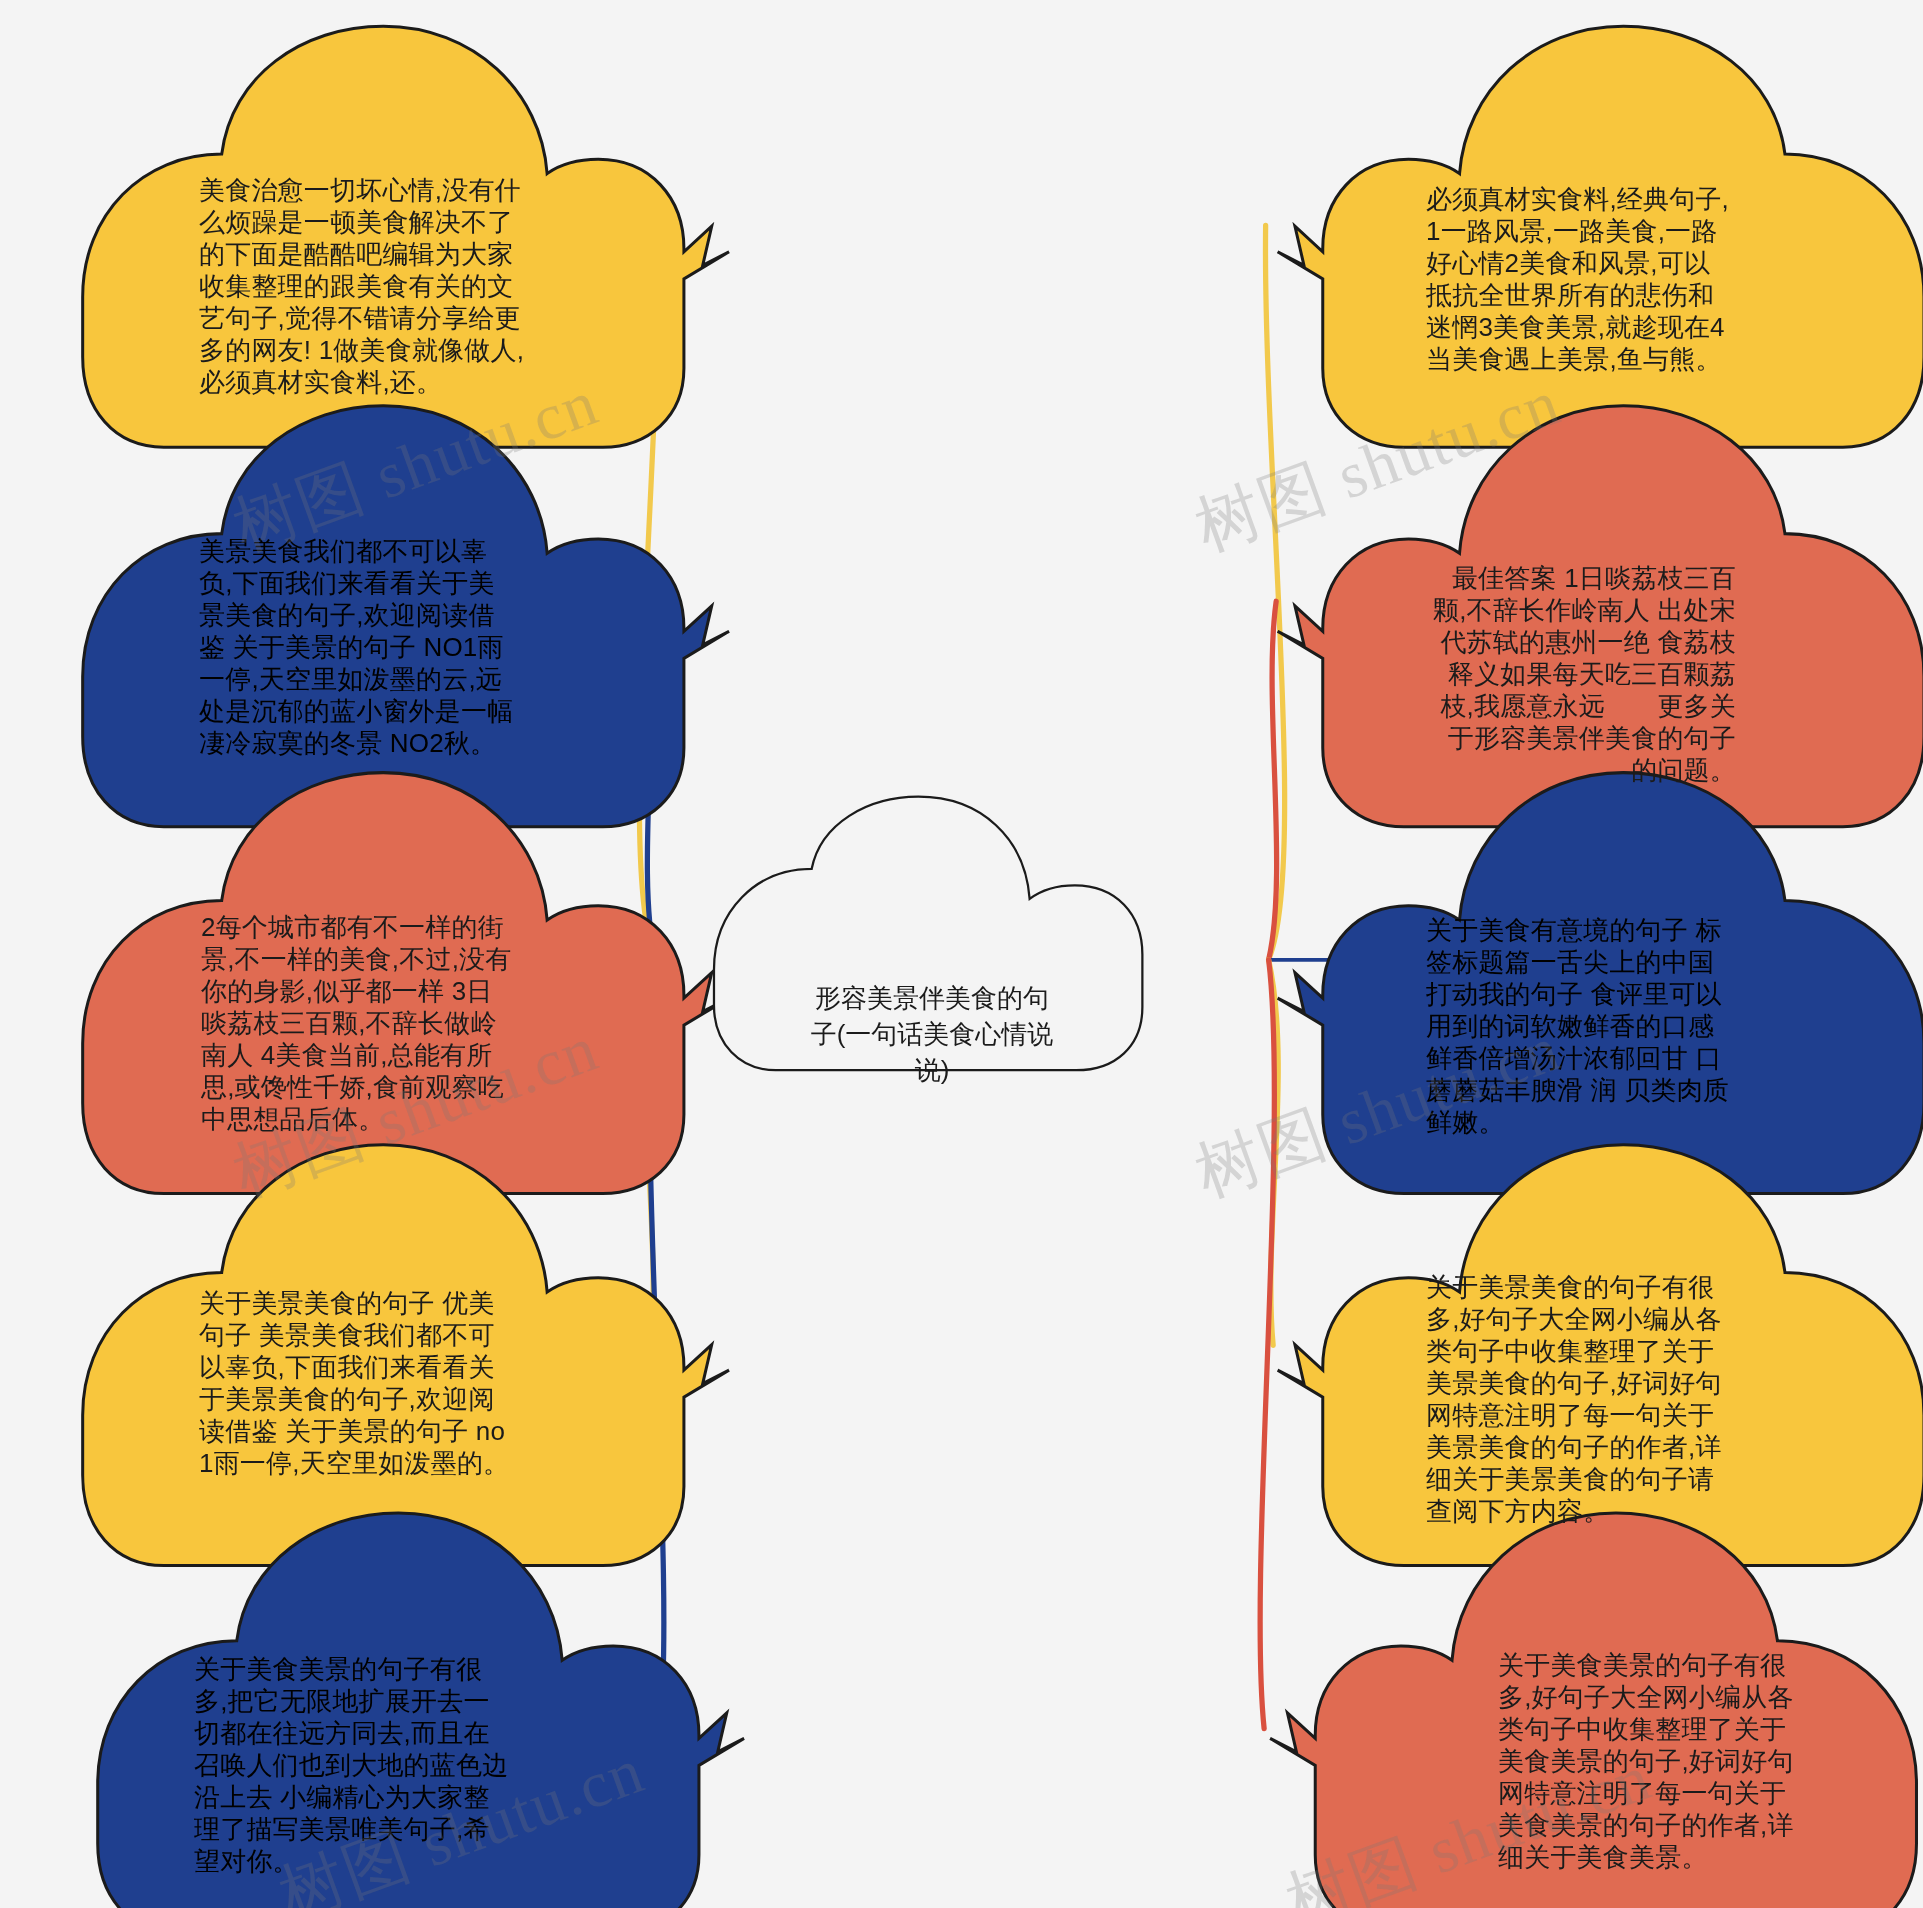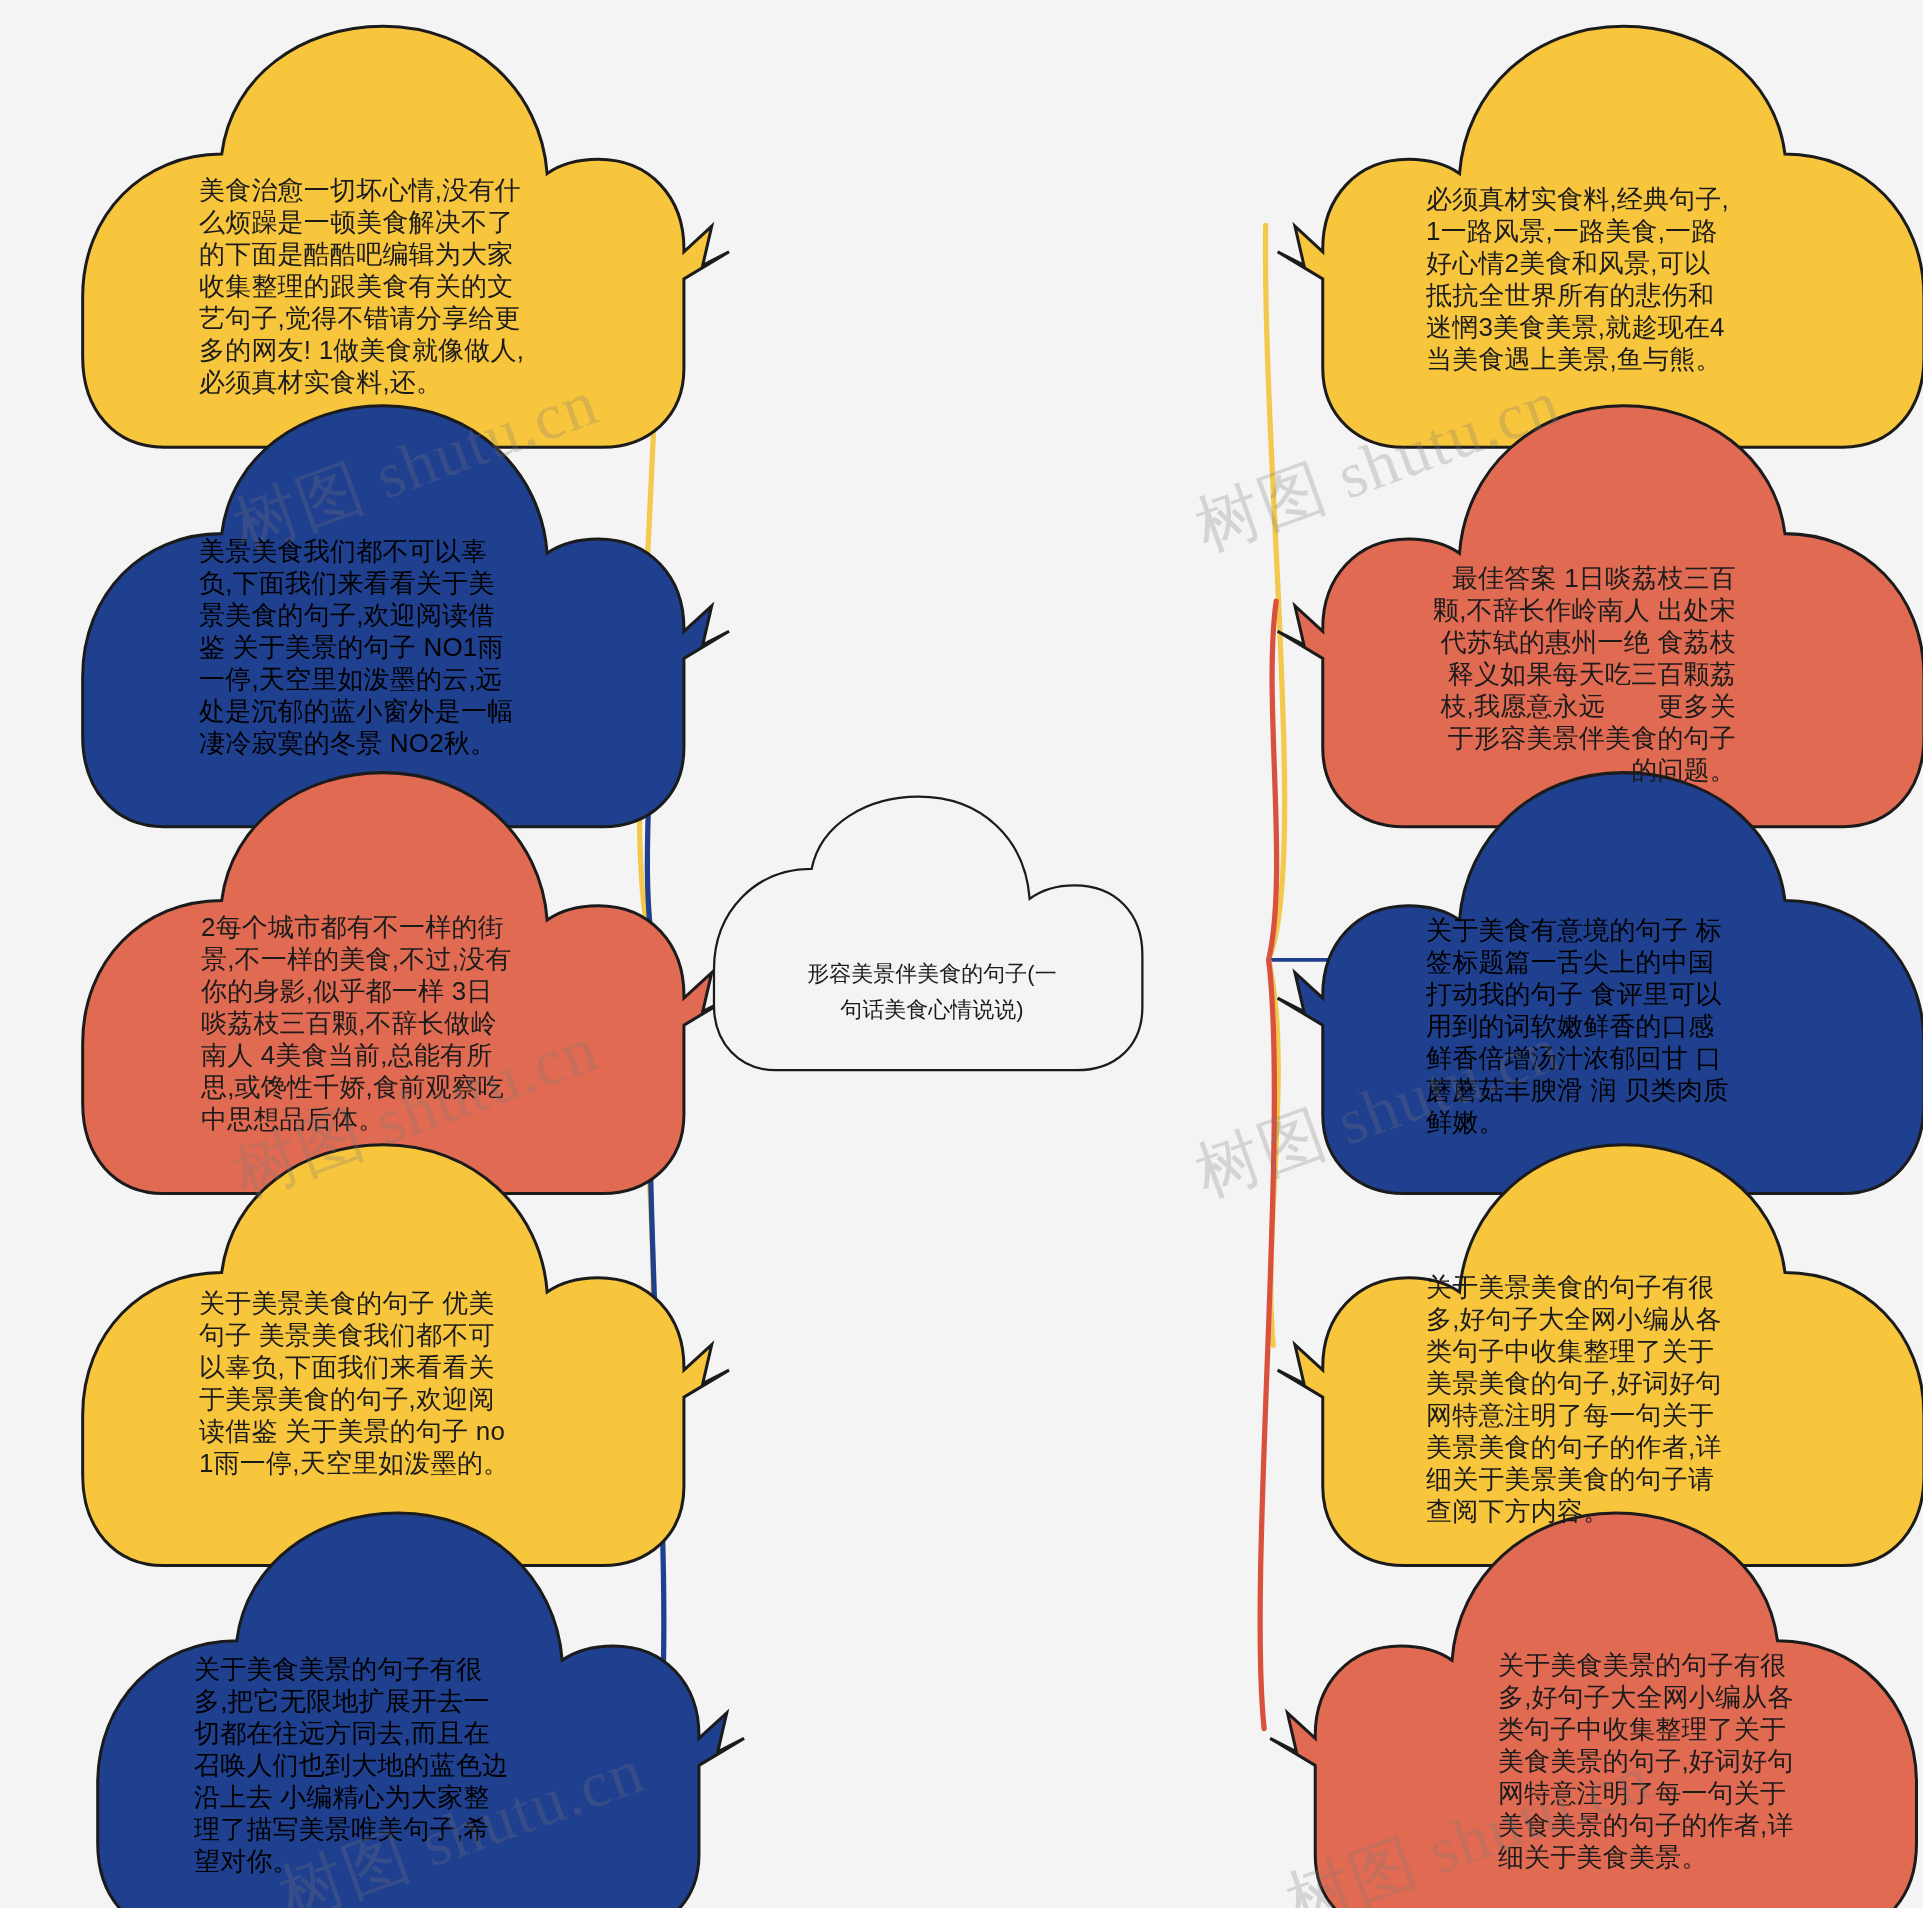--- a/index.html
+++ b/index.html
@@ -35,21 +35,21 @@
     font-size:26px;
     line-height:32px;
     letter-spacing:0.2px;
     white-space:pre-wrap;
     word-break:break-all;
   }
   .t-dark{color:#1b1b1b;}
   .t-light{color:#000000;}
   .center-text{
     position:absolute;z-index:4;
-    color:#1b1b1b;font-size:22px;line-height:36px;text-align:center;
+    color:#1b1b1b;font-size:26px;line-height:36px;text-align:center;margin-top:24px;
   }
 </style>
 </head>
 <body>
 
 <div id="stage">
 
   <svg class="canvas" viewBox="0 0 2560 2540">
     <defs>
 

